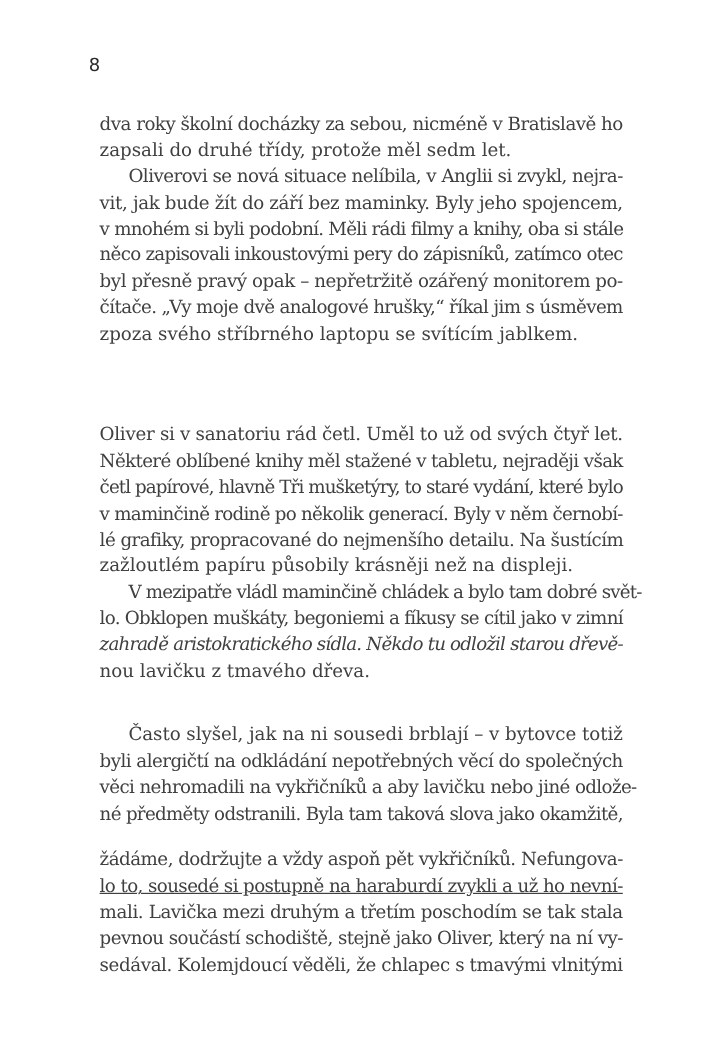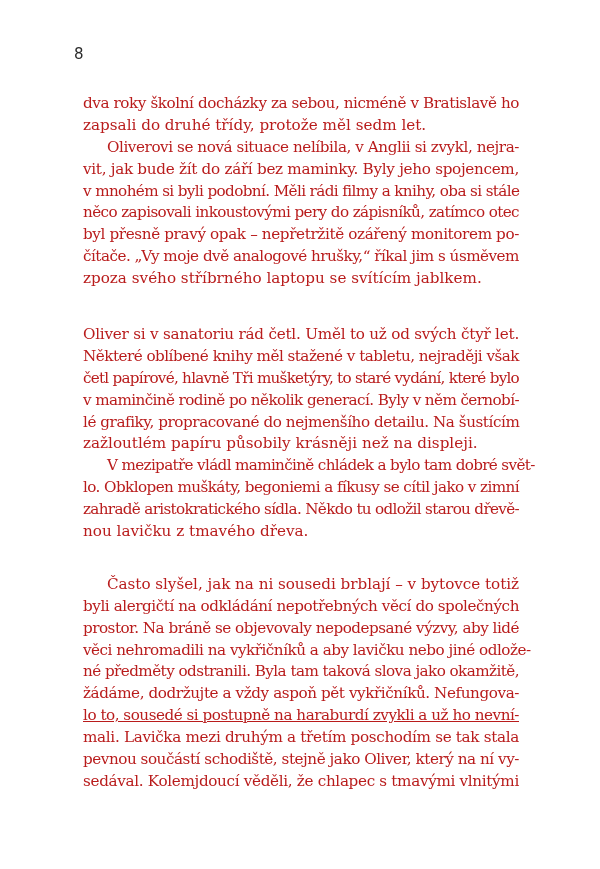--- a/index.html
+++ b/index.html
@@ -21,24 +21,24 @@
       font-size: 15px;
       color: #2b2b2b;
     }
     .text-block {
       position: absolute;
       left: 83px;
       width: 436px;
       font-family: "DejaVu Serif", serif;
       font-size: 15.2px;
       line-height: 21.9px;
-      color: #b91c1c;
+      color: #404040;
     }
     .block-1 { top: 93px; }
-    .block-2 { top: 324px; }
+    .block-2 { top: 352px; }
     .line {
       display: block;
       white-space: nowrap;
       text-align: justify;
       text-align-last: justify;
       height: 21.9px;
     }
     .line.last {
       text-align-last: left;
     }
@@ -72,28 +72,27 @@
     <span class="line" style="letter-spacing: -0.224898px;">Oliver si v sanatoriu rád četl. Uměl to už od svých čtyř let.</span>
     <span class="line" style="letter-spacing: -0.523177px;">Některé oblíbené knihy měl stažené v tabletu, nejraději však</span>
     <span class="line" style="letter-spacing: -0.74292px;">četl papírové, hlavně Tři mušketýry, to staré vydání, které bylo</span>
     <span class="line" style="letter-spacing: -0.603814px;">v maminčině rodině po několik generací. Byly v něm černobí-</span>
     <span class="line" style="letter-spacing: -0.446504px;">lé grafiky, propracované do nejmenšího detailu. Na šustícím</span>
     <span class="line last">zažloutlém papíru působily krásněji než na displeji.</span>
   </p>
   <p style="margin:0">
     <span class="line indent" style="letter-spacing: -0.660362px;">V mezipatře vládl maminčině chládek a bylo tam dobré svět-</span>
     <span class="line" style="letter-spacing: -0.58619px;">lo. Obklopen muškáty, begoniemi a fíkusy se cítil jako v zimní</span>
-    <span class="line" style="letter-spacing: -0.672631px;">zahradě aristokratického sídla. Někdo tu odložil starou dřevě-</span>
+    <span class="line" style="letter-spacing: -0.672631px; font-style: italic;">zahradě aristokratického sídla. Někdo tu odložil starou dřevě-</span>
     <span class="line last">nou lavičku z tmavého dřeva.</span>
   </p>
   <p style="margin:0">
     <span class="line indent" style="letter-spacing: -0.0422149px; margin-top: 31px;">Často slyšel, jak na ni sousedi brblají – v bytovce totiž</span>
     <span class="line" style="letter-spacing: -0.441737px;">byli alergičtí na odkládání nepotřebných věcí do společných</span>
-    <span class="line" style="letter-spacing: -0.510064px;">prostor. Na bráně se objevovaly nepodepsané výzvy, aby lidé</span>
     <span class="line" style="letter-spacing: -0.50333px;">věci nehromadili na vykřičníků a aby lavičku nebo jiné odlože-</span>
     <span class="line" style="letter-spacing: -0.564844px;">né předměty odstranili. Byla tam taková slova jako okamžitě,</span>
-    <span class="line" style="letter-spacing: -0.422149px;">žádáme, dodržujte a vždy aspoň pět vykřičníků. Nefungova-</span>
+    <span class="line" style="letter-spacing: -0.422149px; margin-top: 17px;">žádáme, dodržujte a vždy aspoň pět vykřičníků. Nefungova-</span>
     <span class="line" style="letter-spacing: -0.481557px; text-decoration: underline;">lo to, sousedé si postupně na haraburdí zvykli a už ho nevní-</span>
     <span class="line" style="letter-spacing: -0.323191px;">mali. Lavička mezi druhým a třetím poschodím se tak stala</span>
     <span class="line" style="letter-spacing: -0.460181px;">pevnou součástí schodiště, stejně jako Oliver, který na ní vy-</span>
     <span class="line" style="letter-spacing: -0.323276px;">sedával. Kolemjdoucí věděli, že chlapec s tmavými vlnitými</span>
   </p>
 </div>
 
 </body></html>

